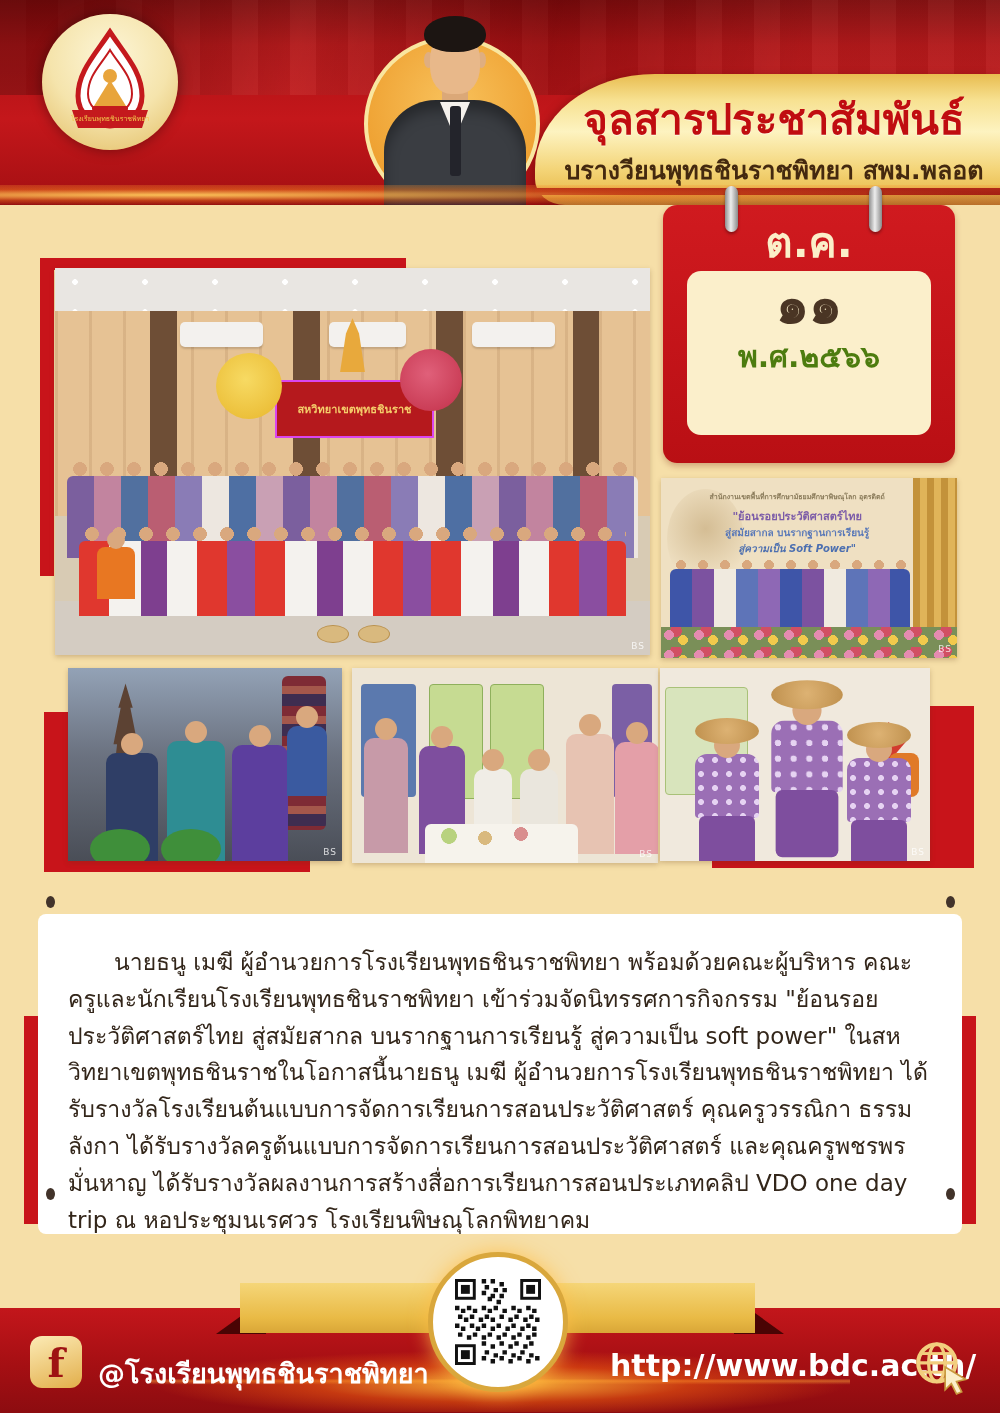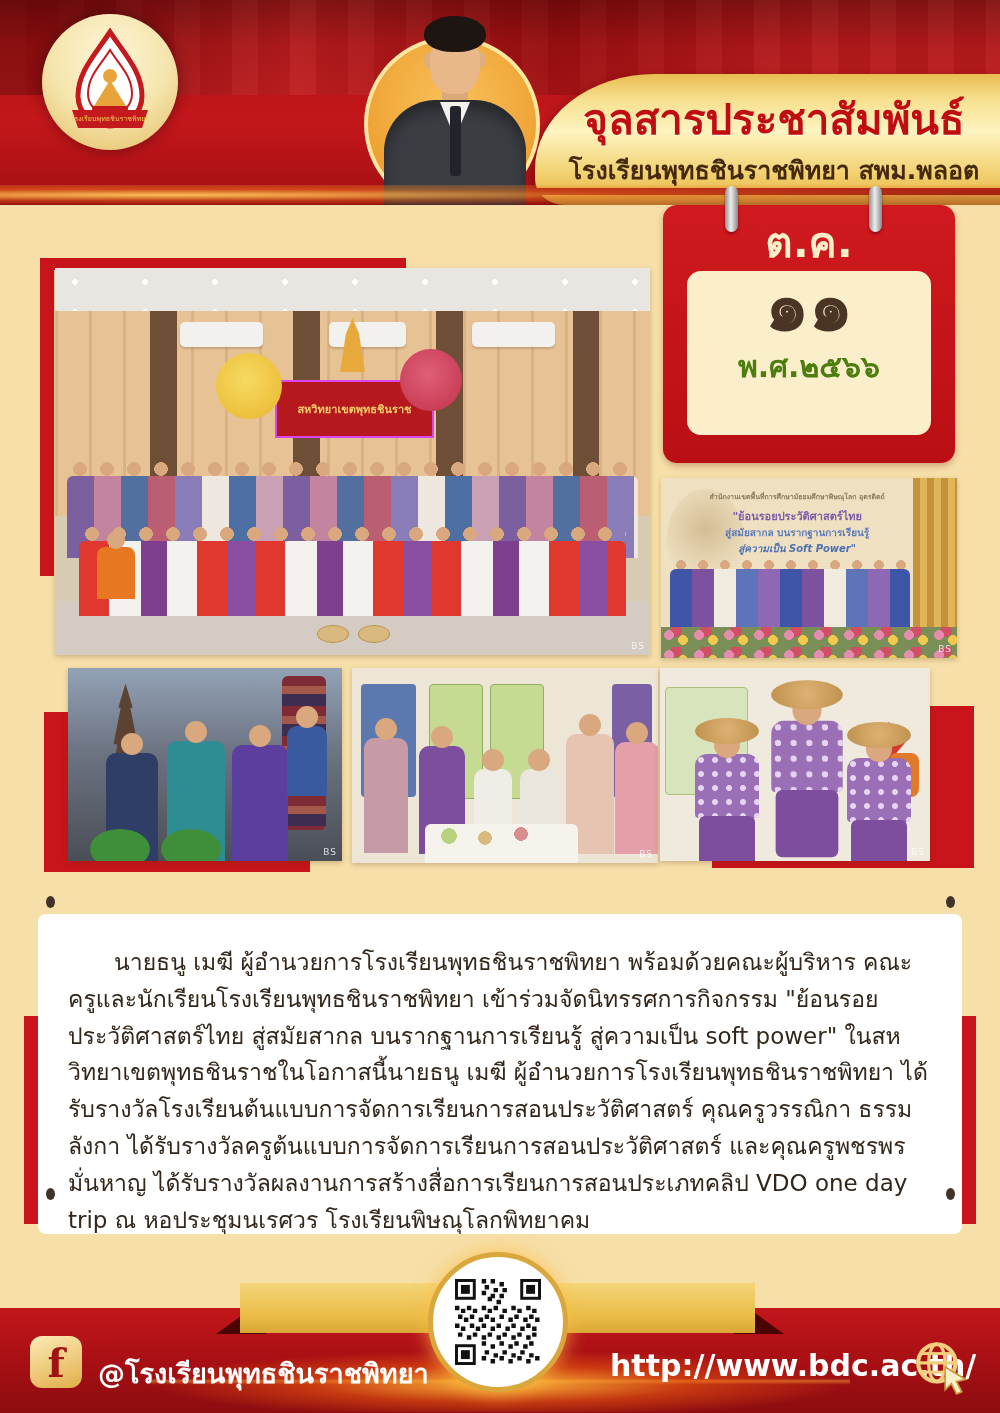--- a/index.html
+++ b/index.html
@@ -50,21 +50,21 @@
 
   
   .issue{position:absolute;left:48px;top:216px;width:402px;height:48px;background:#C8141A;
     color:#FFF8E6;font-size:28px;font-weight:bold;display:flex;align-items:center;justify-content:center;}
   .calendar{position:absolute;left:663px;top:205px;width:292px;height:258px;border-radius:14px;
     background:linear-gradient(180deg,#D01A1F,#B90F14);box-shadow:0 3px 6px rgba(120,30,10,.3);}
   .cal-month{position:absolute;top:4px;left:0;width:100%;text-align:center;
     font-size:42px;font-weight:bold;color:#FBEFC9;}
   .cal-body{position:absolute;left:24px;top:66px;width:244px;height:164px;background:#FBEFCB;
     border-radius:14px;text-align:center;}
-  .cal-day{font-size:69px;font-weight:bold;color:#4A3524;line-height:1.0;margin-top:1px;}
+  .cal-day{font-size:52px;font-weight:bold;color:#4A3524;line-height:1.0;margin-top:8px;}
   .cal-year{font-size:30px;font-weight:bold;color:#4d7c0f;margin-top:2px;}
   .pin{position:absolute;top:186px;width:13px;height:46px;border-radius:7px;z-index:9;
     background:linear-gradient(90deg,#8F8F8F,#EDEDED 45%,#8A8A8A);box-shadow:0 2px 3px rgba(0,0,0,.35);}
   .pin1{left:725px}.pin2{left:869px}
 
   
   .photo{position:absolute;overflow:hidden;background:#D8CBB4;box-shadow:0 2px 5px rgba(90,50,20,.25);z-index:2;}
   .accent{position:absolute;background:#C8141A;z-index:1;}
   .wm{position:absolute;right:5px;bottom:4px;font-size:9px;color:rgba(255,255,255,.8);letter-spacing:1px;}
 
@@ -193,21 +193,21 @@
 </head>
 <body>
 
 <div class="page">
 
   <div class="header">
     <div class="city-overlay"></div>
     <div class="title-ribbon"></div>
     <div class="ribbon-line"></div>
     <div class="news-title">จุลสารประชาสัมพันธ์</div>
-    <div class="news-subtitle">โรงเรียนพุทธชินราชพิทยา สพม.พลอต</div>
+    <div class="news-subtitle">บรางวียนพุทธชินราชพิทยา สพม.พลอต</div>
 
     <div class="logo">
       <svg width="136" height="136" viewBox="0 0 136 136">
         <path d="M68 18 C84 42 100 58 100 82 A32 30 0 0 1 36 82 C36 58 52 42 68 18 Z" fill="#FFFFFF" stroke="#C4191D" stroke-width="5"></path>
         <path d="M68 36 C78 52 90 62 90 80 A22 21 0 0 1 46 80 C46 62 58 52 68 36 Z" fill="none" stroke="#C4191D" stroke-width="2"></path>
         <circle cx="68" cy="62" r="7" fill="#E8A43B"></circle>
         <path d="M68 66 L84 92 L52 92 Z" fill="#E8A43B"></path>
         <rect x="50" y="92" width="36" height="5" rx="2" fill="#C4191D"></rect>
         <path d="M30 96 L106 96 L100 114 L36 114 Z" fill="#C4191D"></path>
       </svg>

